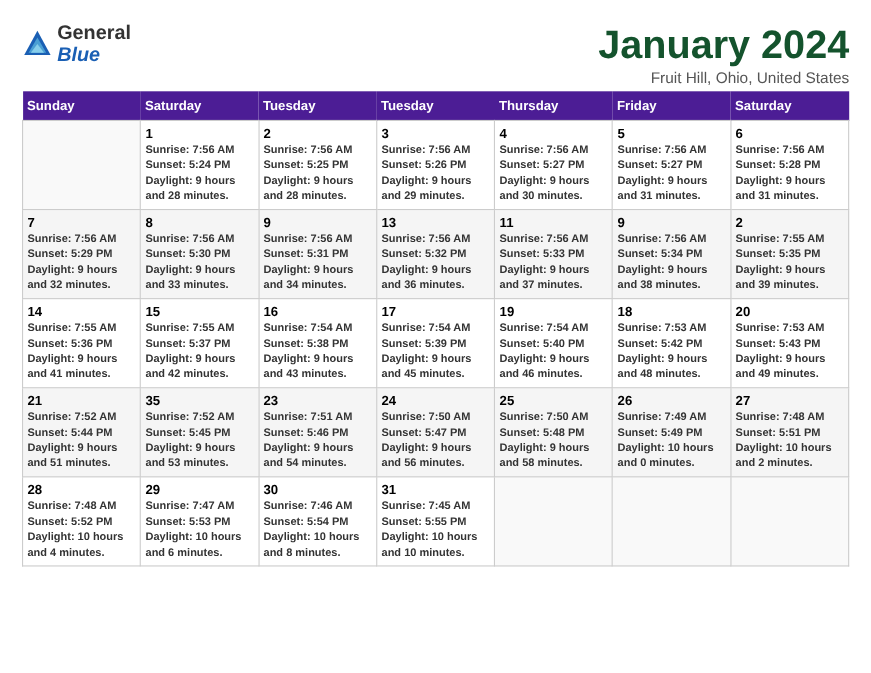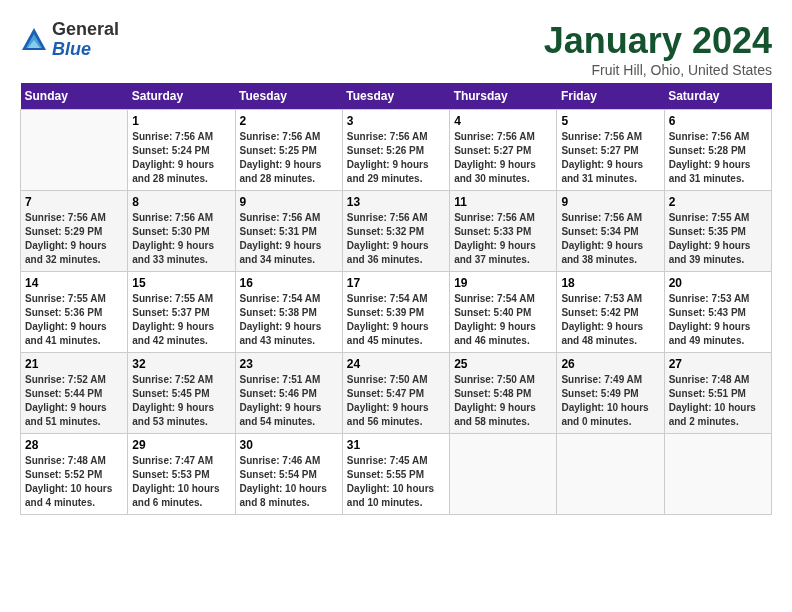--- a/index.html
+++ b/index.html
@@ -208,21 +208,21 @@
           <div class="day-number">20</div>
           <div class="day-info">Sunrise: 7:53 AM<br>Sunset: 5:43 PM<br>Daylight: 9 hours and 49 minutes.</div>
         </td>
       </tr>
       <tr>
         <td>
           <div class="day-number">21</div>
           <div class="day-info">Sunrise: 7:52 AM<br>Sunset: 5:44 PM<br>Daylight: 9 hours and 51 minutes.</div>
         </td>
         <td>
-          <div class="day-number">32</div>
+          <div class="day-number">35</div>
           <div class="day-info">Sunrise: 7:52 AM<br>Sunset: 5:45 PM<br>Daylight: 9 hours and 53 minutes.</div>
         </td>
         <td>
           <div class="day-number">23</div>
           <div class="day-info">Sunrise: 7:51 AM<br>Sunset: 5:46 PM<br>Daylight: 9 hours and 54 minutes.</div>
         </td>
         <td>
           <div class="day-number">24</div>
           <div class="day-info">Sunrise: 7:50 AM<br>Sunset: 5:47 PM<br>Daylight: 9 hours and 56 minutes.</div>
         </td>

